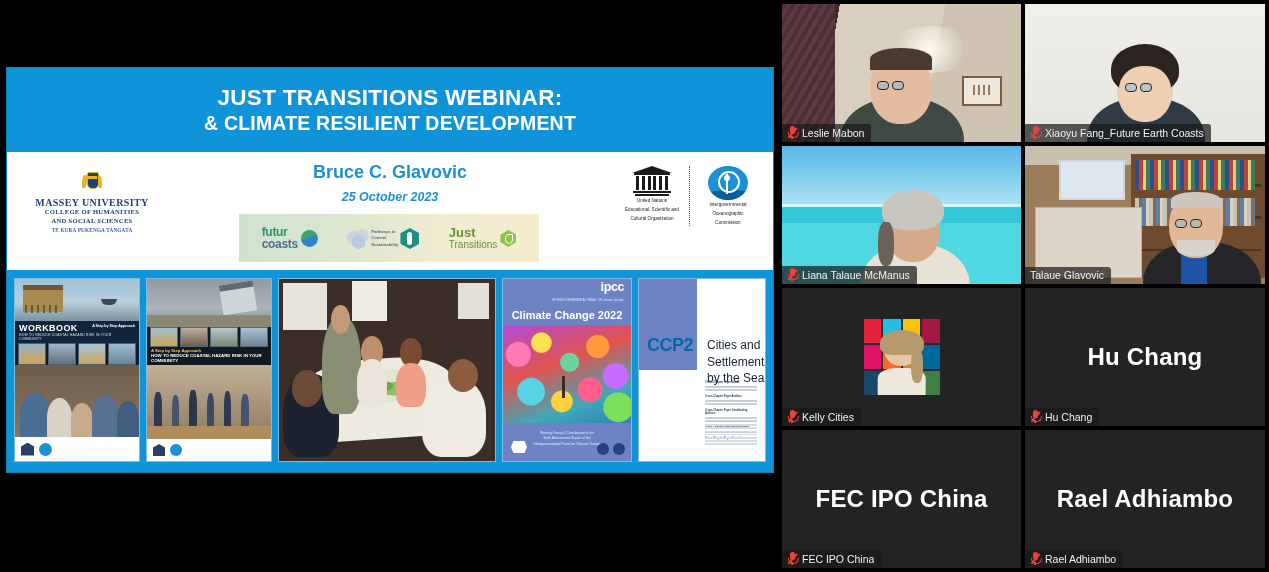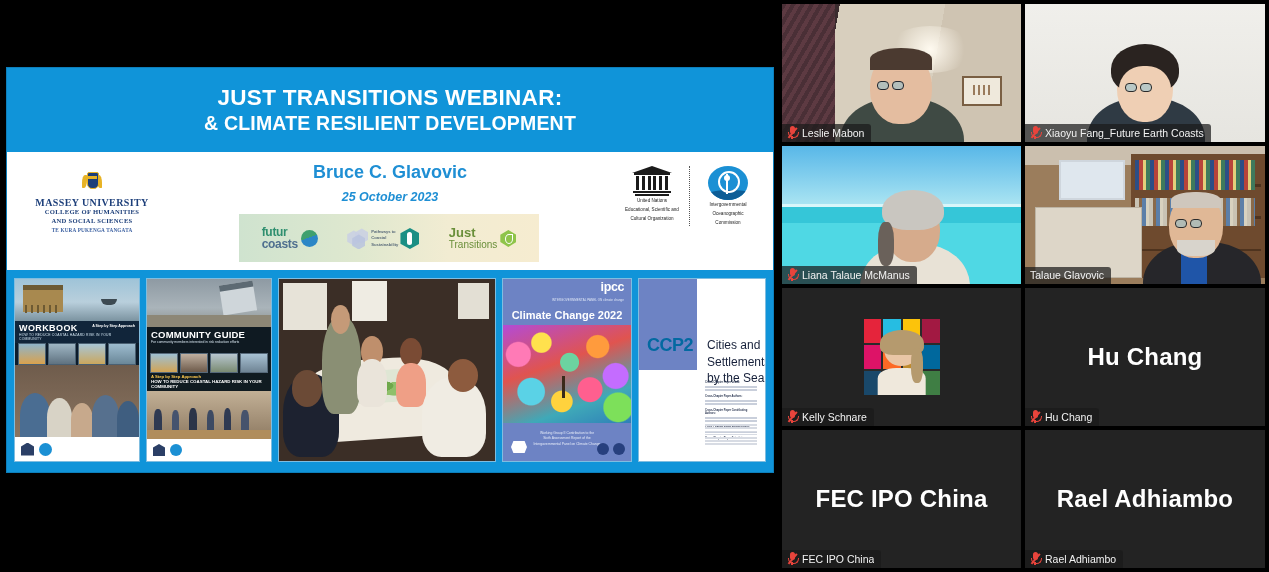--- a/index.html
+++ b/index.html
@@ -362,24 +362,20 @@
             <i class="f1"></i>
             <i class="f2"></i>
           </div>
         </div>
 
         <div class="cov cg">
           <div class="ph1">
             <span class="hs"></span>
               <span class="sand"></span>
           </div>
-          <div class="tband">
-            <div class="big">COMMUNITY GUIDE</div>
-            <div class="sm">For community members interested in risk reduction efforts</div>
-          </div>
           <div class="thumbs">
               <i></i>
               <i></i>
               <i></i>
               <i></i>
             </div>
           <div class="tband2">
             <div class="a">A Step by Step Approach</div>
             <div class="b">HOW TO REDUCE COASTAL HAZARD RISK IN YOUR COMMUNITY</div>
           </div>
@@ -596,21 +592,21 @@
         <span style="position:absolute;left:50%;bottom:0;transform:translateX(-50%);width:64%;height:36%;background:#efe8dc;border-radius:38% 38% 0 0;"></span>
         <span style="position:absolute;right:22%;top:38%;width:16%;height:46%;background:#b59a6e;border-radius:40%;"></span>
       </div>
       <div class="namebar">
         <span class="micoff">
           <span class="body"></span>
             <span class="arc"></span>
             <span class="stem"></span>
             <span class="slash"></span>
         </span>
-        <span class="nm">Kelly Schnare</span>
+        <span class="nm">Kelly Cities</span>
       </div>
     </div>
 
     <div class="tile" style="left:247px;top:288px;width:240px;height:138px;">
       <div class="placeholder">Hu Chang</div>
       <div class="namebar">
         <span class="micoff">
           <span class="body"></span>
             <span class="arc"></span>
             <span class="stem"></span>

